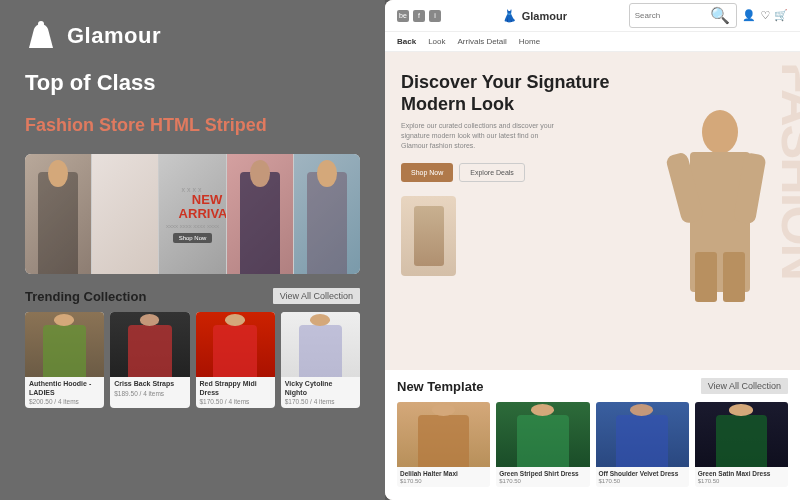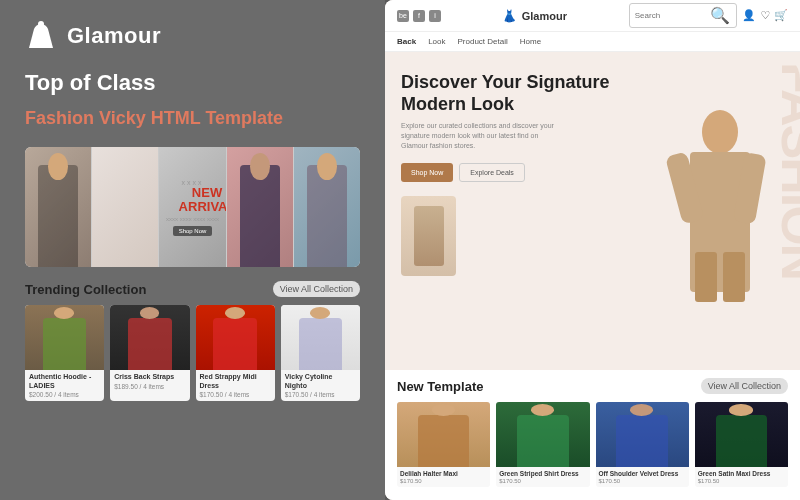--- a/index.html
+++ b/index.html
@@ -44,21 +44,21 @@
       font-size: 22px;
       font-weight: bold;
       letter-spacing: 0.5px;
     }
 
     .tagline-top {
       color: white;
       font-size: 22px;
       font-weight: 700;
       line-height: 1.2;
-      margin-bottom: 12px;
+      margin-bottom: 19px;
     }
 
     .tagline-bottom {
       color: #e07a5f;
       font-size: 18px;
       font-weight: 600;
       margin-bottom: 18px;
     }
 
     .preview-banner {
@@ -121,21 +121,21 @@
       font-weight: 700;
       color: #222;
     }
 
     .view-all-btn {
       font-size: 9px;
       color: #555;
       background: #e0e0e0;
       border: none;
       padding: 3px 7px;
-      border-radius: 8px;
+      border-radius: 1px;
       cursor: pointer;
     }
 
     .product-grid {
       display: flex;
       gap: 6px;
     }
 
     .product-card {
       flex: 1;
@@ -447,21 +447,21 @@
       <div class="brand-icon">
         <svg viewBox="0 0 32 32" fill="white" xmlns="http://www.w3.org/2000/svg">
           <path d="M16 4 C13 4 10 6 9 9 L4 28 L28 28 L23 9 C22 6 19 4 16 4Z"></path>
           <circle cx="16" cy="4" r="3" fill="white"></circle>
         </svg>
       </div>
       <span class="brand-name">Glamour</span>
     </div>
 
     <div class="tagline-top">Top of Class</div>
-    <div class="tagline-bottom">Fashion Vicky HTML Template</div>
+    <div class="tagline-bottom">Fashion Store HTML Striped</div>
 
     <div class="preview-banner">
       <div class="banner-item banner-item-1">
         <div class="css-person">
           <div class="person-shape" style="background: rgba(0,0,0,0.3);"></div>
           <div class="person-head" style="background: #d4a87a;"></div>
         </div>
       </div>
       <div class="banner-item banner-item-2">
         <div style="display:flex; flex-direction:column; height:100%;">
@@ -576,21 +576,21 @@
           <span class="store-icon">👤</span>
           <span class="store-icon">♡</span>
           <span class="store-icon">🛒</span>
         </div>
       </div>
     </div>
 
     <div class="store-menu">
       <span class="menu-item active">Back</span>
       <span class="menu-item">Look</span>
-      <span class="menu-item">Product Detail</span>
+      <span class="menu-item">Arrivals Detail</span>
       <span class="menu-item">Home</span>
     </div>
 
     <div class="hero-section">
       <div class="hero-content">
         <div class="hero-title">Discover Your Signature<br>Modern Look</div>
         <div class="hero-desc">Explore our curated collections and discover your signature modern look with our latest find on Glamour fashion stores.</div>
         <div class="hero-buttons">
           <button class="btn-primary">Shop Now</button>
           <button class="btn-secondary">Explore Deals</button>

